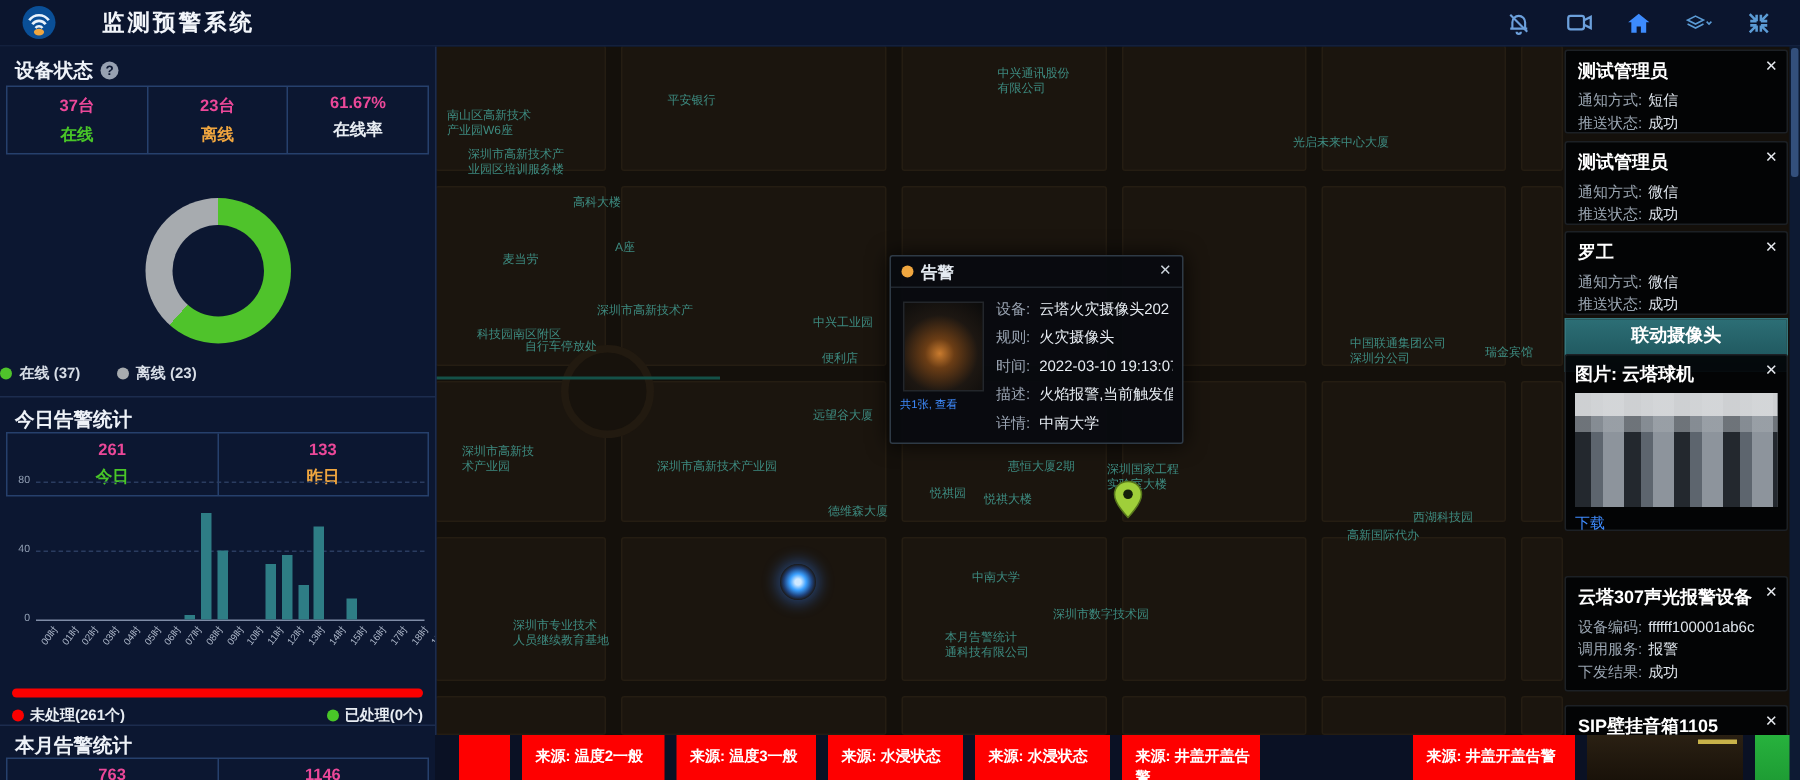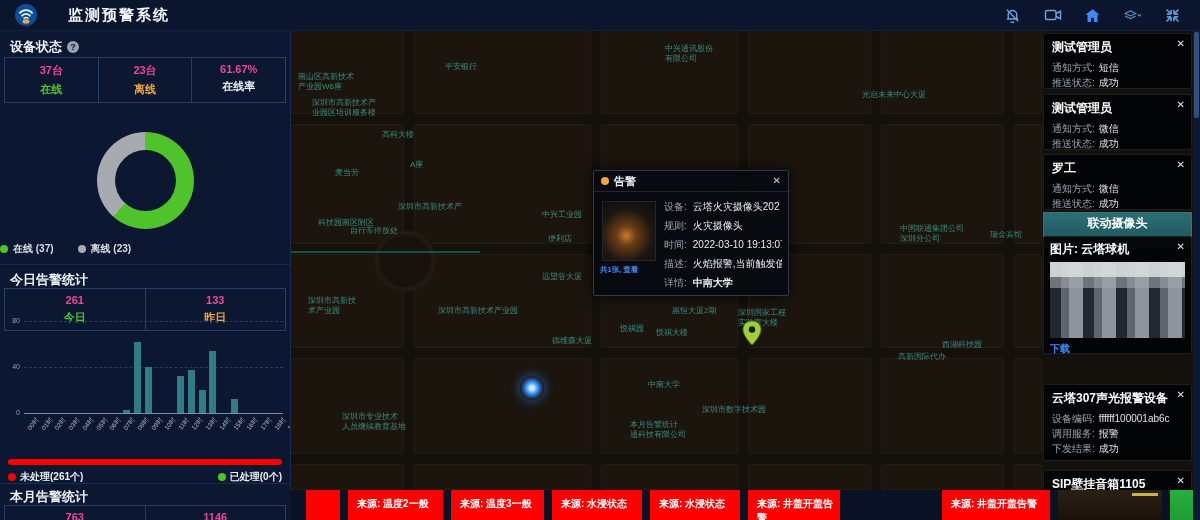--- a/index.html
+++ b/index.html
@@ -64,21 +64,21 @@
   .belldot{width:8px;height:8px;border-radius:50%;background:#f0a63f;margin-right:5px;}
   .popup-title{color:#e3e9f0;font-size:11px;font-weight:bold;flex:1;}
   .xbtn{color:#cdd4dc;font-size:10px;cursor:pointer;line-height:10px;}
   .fire{position:absolute;left:8px;top:30px;width:52px;height:58px;border:1px solid #23262b;
     background:radial-gradient(circle at 45% 58%,#c97b2e 0,#6b3d15 22%,#1d1712 58%,#0b0b0b 100%);}
   .thumb-cap{position:absolute;left:6px;top:94px;font-size:7.5px;color:#3f8cff;width:60px;}
   .popup-rows{position:absolute;left:70px;top:26px;right:6px;}
   .prow{display:flex;font-size:10px;line-height:19px;white-space:nowrap;overflow:hidden;}
   .prow .pl{color:#98a2b0;margin-right:6px;flex-shrink:0;}
   .prow .pv{color:#e8edf3;}
-  .link{color:#3f8cff;cursor:pointer;font-weight:bold;}
+  .link{color:#3f8cff;cursor:pointer;}
   
   .rpanel{position:absolute;left:1043px;top:30px;width:149px;height:490px;z-index:2;}
   .ncard,.devcard{position:absolute;left:0;right:0;background:rgba(2,3,5,.92);
     border:1px solid #1c2025;border-radius:2px;padding:5px 8px;box-sizing:border-box;}
   .ctitle{color:#fff;font-size:12px;font-weight:bold;margin-bottom:4px;}
   .crow{font-size:10px;line-height:15px;white-space:nowrap;}
   .crow .pl{color:#9aa5b1;margin-right:4px;}
   .crow .pv{color:#dfe5ec;}
   .cclose{position:absolute;top:4px;right:6px;color:#e6e9ee;font-size:10px;cursor:pointer;}
   .sechdr{position:absolute;left:0;right:0;height:36px;line-height:20px;text-align:center;

